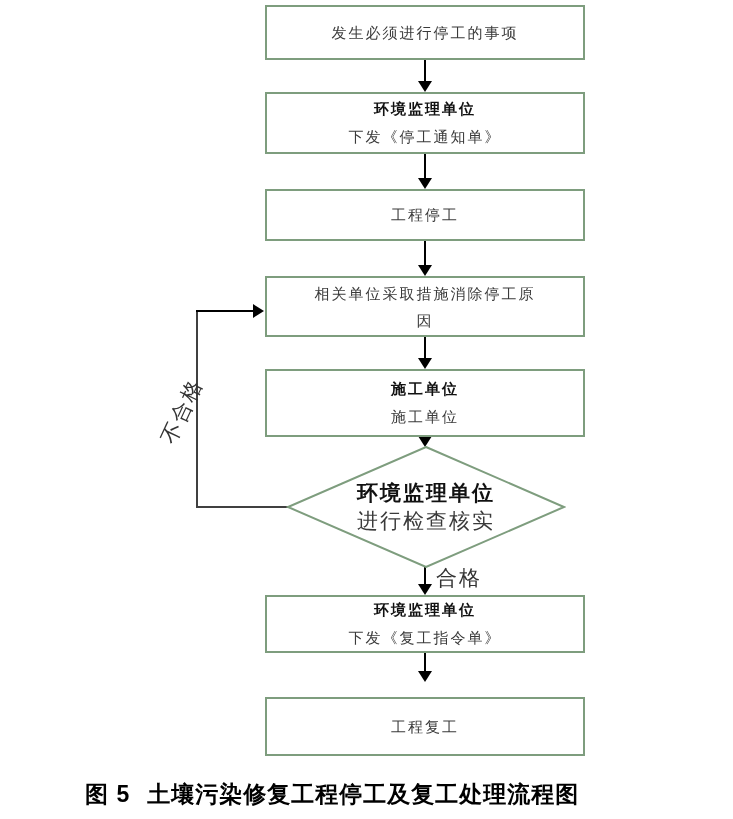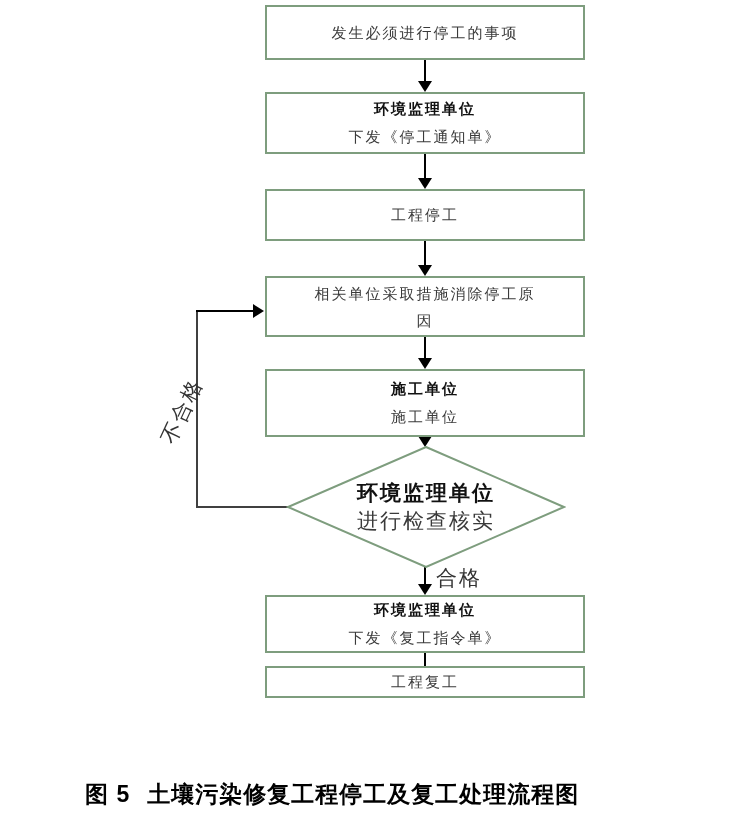--- a/index.html
+++ b/index.html
@@ -204,21 +204,21 @@
   <div class="pbox" style="top:595px; height:58px;">
     <div class="bline">环境监理单位</div>
     <div>下发《复工指令单》</div>
   </div>
 
   <div class="arr" style="top:653px; height:29px;">
     <div class="shaft"></div>
     <div class="head"></div>
   </div>
 
-  <div class="pbox" style="top:666px; height:32px;">
+  <div class="pbox" style="top:697px; height:59px;">
     <div>工程复工</div>
   </div>
 
   <div class="fb-line" style="left:196px; top:506px; width:92px; height:2px;"></div>
   <div class="fb-line" style="left:196px; top:310px; width:2px; height:198px;"></div>
   <div class="fb-line" id="fb-top-line" style="left:196px; top:310px; width:57px; height:2px;"></div>
   <div class="fb-head-right" style="left:253px; top:304px;"></div>
   <div class="edge-label" id="fail-label">不合格</div>
 
   <div class="caption">

